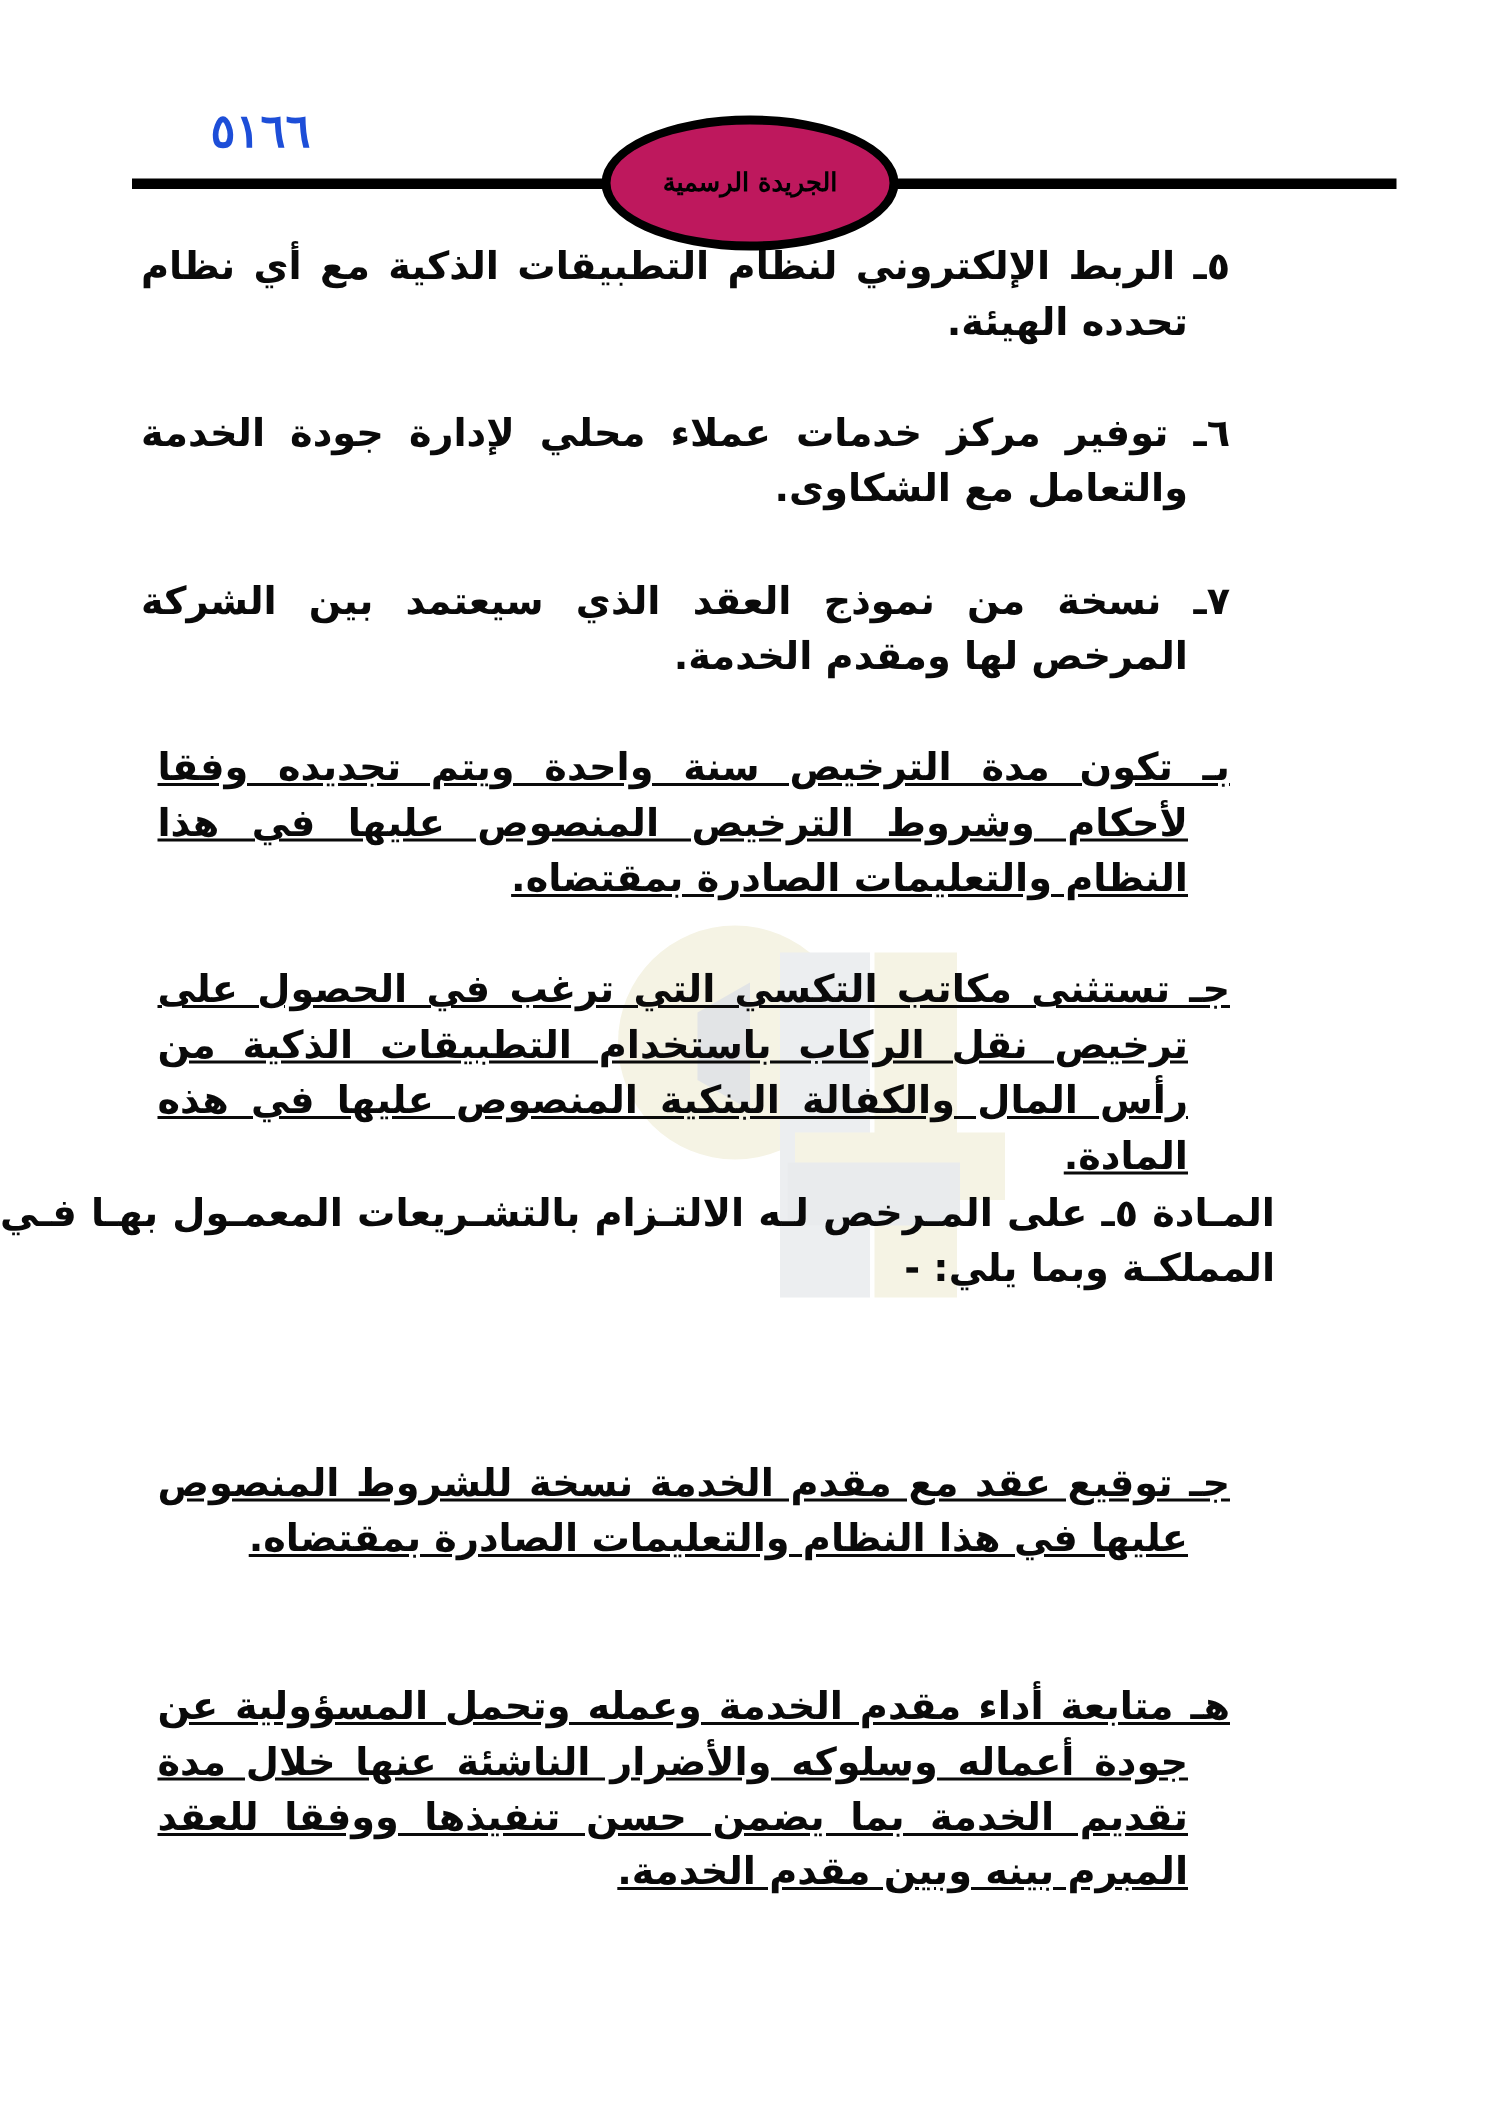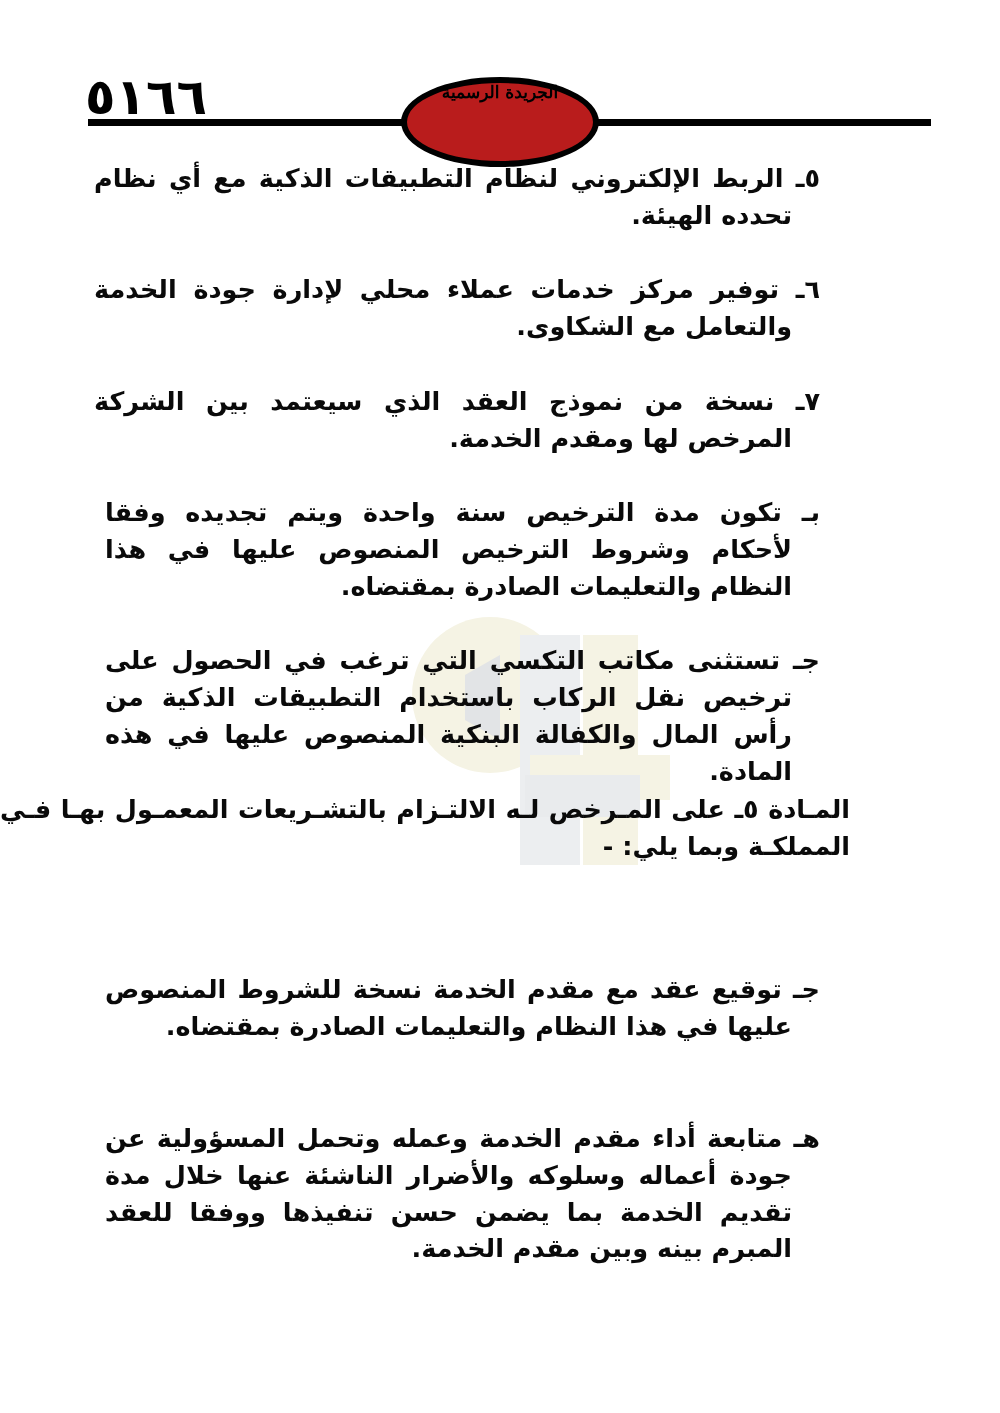--- a/index.html
+++ b/index.html
@@ -48,41 +48,42 @@
     height: 7px;
     background: #000000;
   }
   .rule-right { right: 69px; width: 350px; }
   .rule-left  { left: 88px;  width: 350px; }
 
   .page-number {
     position: absolute;
     right: 793px;
     top: 72px;
-    font-size: 50px;
+    font-size: 31px;
     font-weight: 700;
     line-height: 1;
     letter-spacing: 1px;
-    color: #000000;
+    color: #1d4ed8;
     white-space: nowrap;
     direction: rtl;
+    font-family: Liberation Serif, serif;
   }
 
   .gazette-oval {
     position: absolute;
     left: 50%;
     top: 122px;
     transform: translate(-50%, -50%);
     width: 186px;
     height: 78px;
     border: 6px solid #000000;
     border-radius: 50%;
-    background: #b91c1c;
+    background: #be185d;
     display: flex;
-    align-items: flex-start;
+    align-items: center;
     justify-content: center;
   }
   .gazette-oval-label {
     font-family: "DejaVu Serif", "Liberation Serif", serif;
     font-size: 17px;
     font-weight: 700;
     color: #000000;
     white-space: nowrap;
     line-height: 1;
     margin-top: 1px;
@@ -119,20 +120,21 @@
     margin-left: 94px;
     text-indent: -28px;
     padding-right: 28px;
   }
 
   .para.lvl-sub {
     margin-right: 180px;
     margin-left: 105px;
     text-indent: -28px;
     padding-right: 28px;
+    text-decoration: underline;
   }
 
   .para.lvl-article {
     margin-right: 150px;
     text-indent: 0;
   }
 
   .spacer-lg { height: 38px; }
   .spacer-md { height: 30px; }
   .spacer-xs { height: 2px; }

